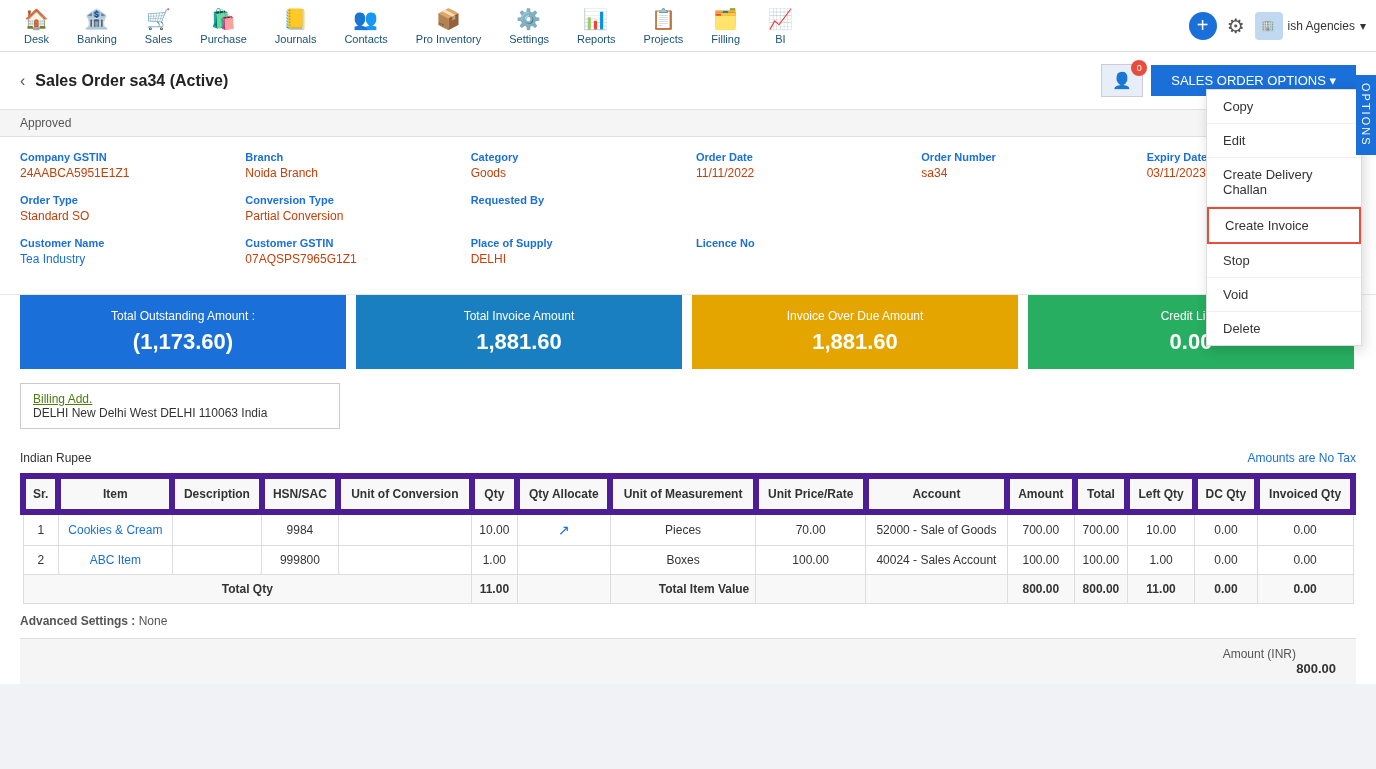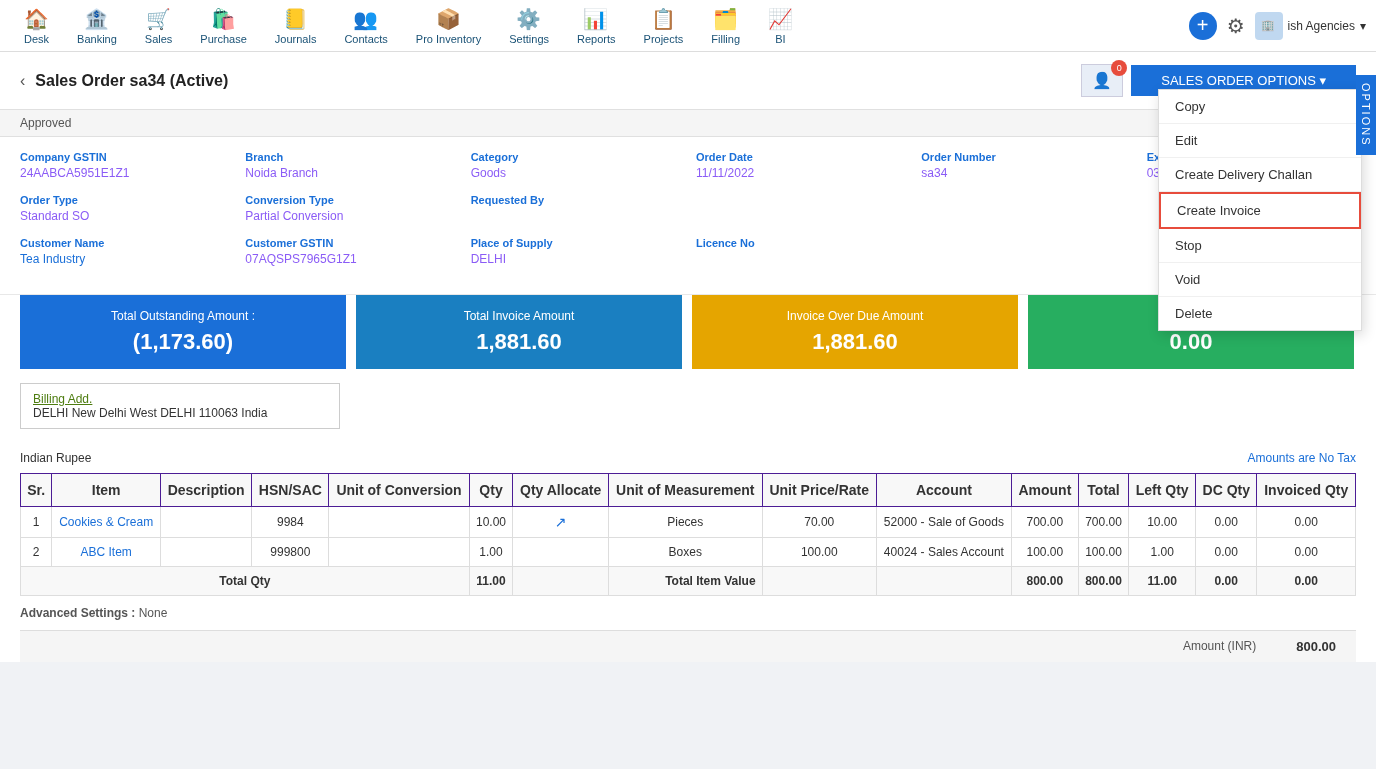--- a/index.html
+++ b/index.html
@@ -29,21 +29,21 @@
     
     .page-header {
       display: flex; align-items: center; justify-content: space-between;
       padding: 12px 20px; background: #fff; border-bottom: 1px solid #e0e0e0;
     }
     .page-header-left { display: flex; align-items: center; gap: 10px; }
     .back-btn { color: #555; cursor: pointer; font-size: 16px; }
     .page-title { font-size: 16px; font-weight: bold; color: #222; }
     .page-header-right { display: flex; align-items: center; gap: 8px; }
     .options-btn {
-      background: #1a6fd8; color: #fff; border: none; padding: 8px 30px;
+      background: #1a6fd8; color: #fff; border: none; padding: 8px 20px;
       font-size: 13px; cursor: pointer; display: flex; align-items: center; gap: 6px;
     }
     .person-icon-btn {
       background: #e8eef7; border: 1px solid #ccd; padding: 6px 10px;
       cursor: pointer; font-size: 16px; color: #1a5276;
       position: relative;
     }
     .badge {
       position: absolute; top: -4px; right: -4px;
       background: #e74c3c; color: #fff; border-radius: 50%;
@@ -55,21 +55,21 @@
     .status-bar {
       background: #f5f5f5; padding: 6px 20px;
       font-size: 12px; color: #555; border-bottom: 1px solid #e0e0e0;
     }
 
     
     .fields-section { padding: 14px 20px; border-bottom: 1px solid #e8e8e8; }
     .fields-row { display: flex; gap: 16px; margin-bottom: 14px; }
     .field-group { flex: 1; padding-right: 20px; }
     .field-label { font-size: 11px; color: #1a6fd8; font-weight: bold; margin-bottom: 3px; }
-    .field-value { font-size: 12px; color: #8b5cf6; }
+    .field-value { font-size: 12px; color: #c2410c; }
 
     
     .summary-cards { display: flex; gap: 8px; padding: 0 20px 14px; }
     .summary-card {
       flex: 1; padding: 14px; text-align: center; color: #fff;
       margin-right: 2px;
     }
     .card-blue { background: #1a6fd8; }
     .card-teal { background: #1a7fc1; }
     .card-yellow { background: #e5a500; }
@@ -87,46 +87,47 @@
 
     
     .table-section { padding: 0 20px; }
     .table-header-row {
       display: flex; justify-content: space-between; align-items: center;
       padding: 8px 0; font-size: 12px; text-align: center;
     }
     .amounts-note { color: #1a6fd8; font-size: 12px; }
     table { width: 100%; border-collapse: collapse; font-size: 12px; }
     th {
-      background: #f8f8f8; border: 1px solid #4c1d95; padding: 8px 6px;
-      text-align: center; font-weight: bold; color: #333; font-size: 14px;
+      background: #f8f8f8; border: 6px solid #4c1d95; padding: 8px 6px;
+      text-align: center; font-weight: bold; color: #333; font-size: 12px;
     }
     td { border: 1px solid #ddd; padding: 7px 6px; text-align: center; color: #333; }
     td.link { color: #1a6fd8; cursor: pointer; text-decoration: none; }
     tr.total-row td { font-weight: bold; background: #f8f8f8; }
     .ext-link { color: #1a6fd8; cursor: pointer; font-size: 14px; }
 
     
     .advanced-section { padding: 10px 20px; font-size: 12px; color: #555; }
 
     
     .amount-footer {
-      display: flex; justify-content: flex-end; align-items: flex-start;
+      display: flex; justify-content: flex-end; align-items: flex-end;
       padding: 8px 20px; background: #f5f5f5; border-top: 1px solid #ddd;
       margin: 0 20px;
+      flex-direction: column;
     }
     .amount-footer-label { font-size: 12px; color: #555; margin-right: 40px; }
     .amount-footer-value { font-size: 13px; color: #333; font-weight: bold; }
 
     
     .dropdown-menu {
       position: fixed; right: 14px; top: 89px;
       background: #fff; border: 1px solid #ddd;
       box-shadow: 2px 4px 12px rgba(0,0,0,0.15);
-      width: 204px; z-index: 100;
+      width: 156px; z-index: 100;
     }
     .dropdown-item {
       padding: 9px 16px; cursor: pointer; font-size: 13px;
       color: #333; border-bottom: 1px solid #f0f0f0;
     }
     .dropdown-item.highlighted {
       border: 2px solid #e74c3c; color: #333;
     }
     .dropdown-item:last-child { border-bottom: none; }
 

